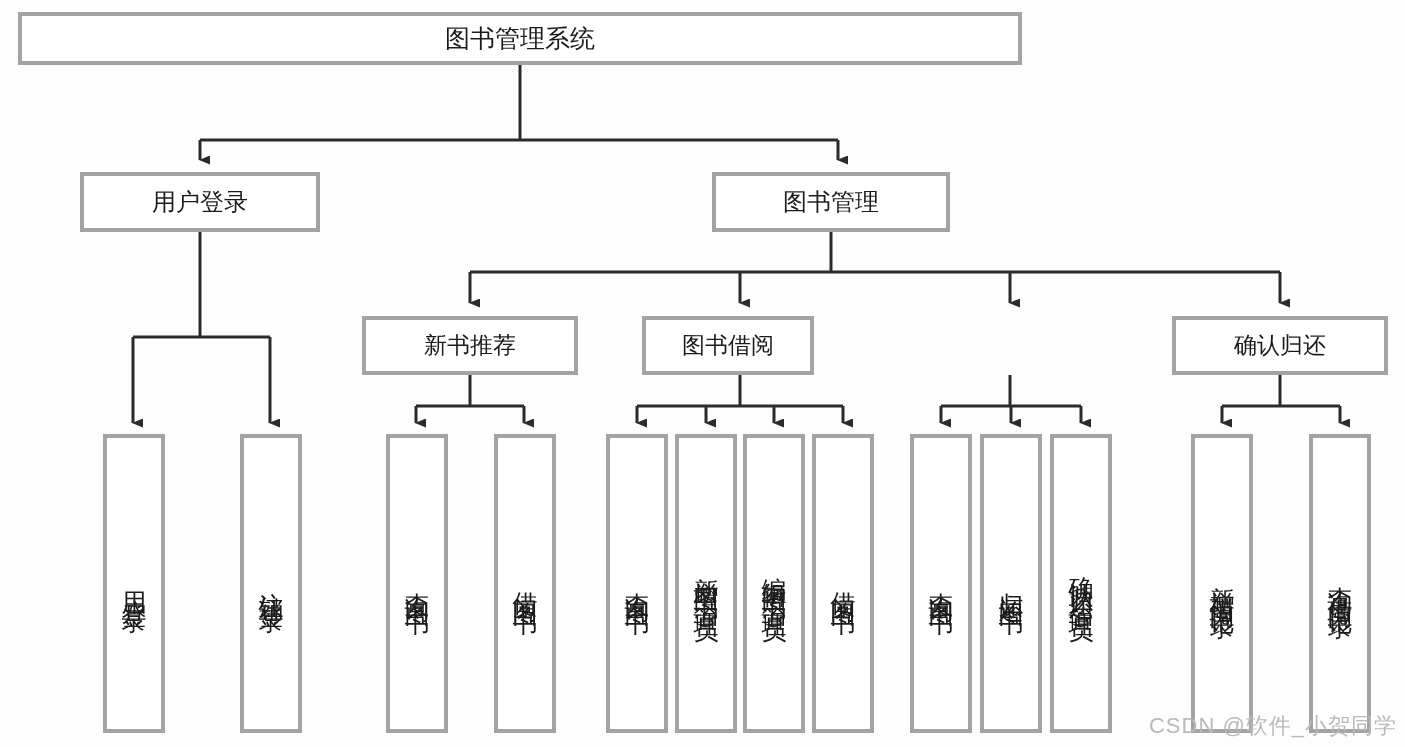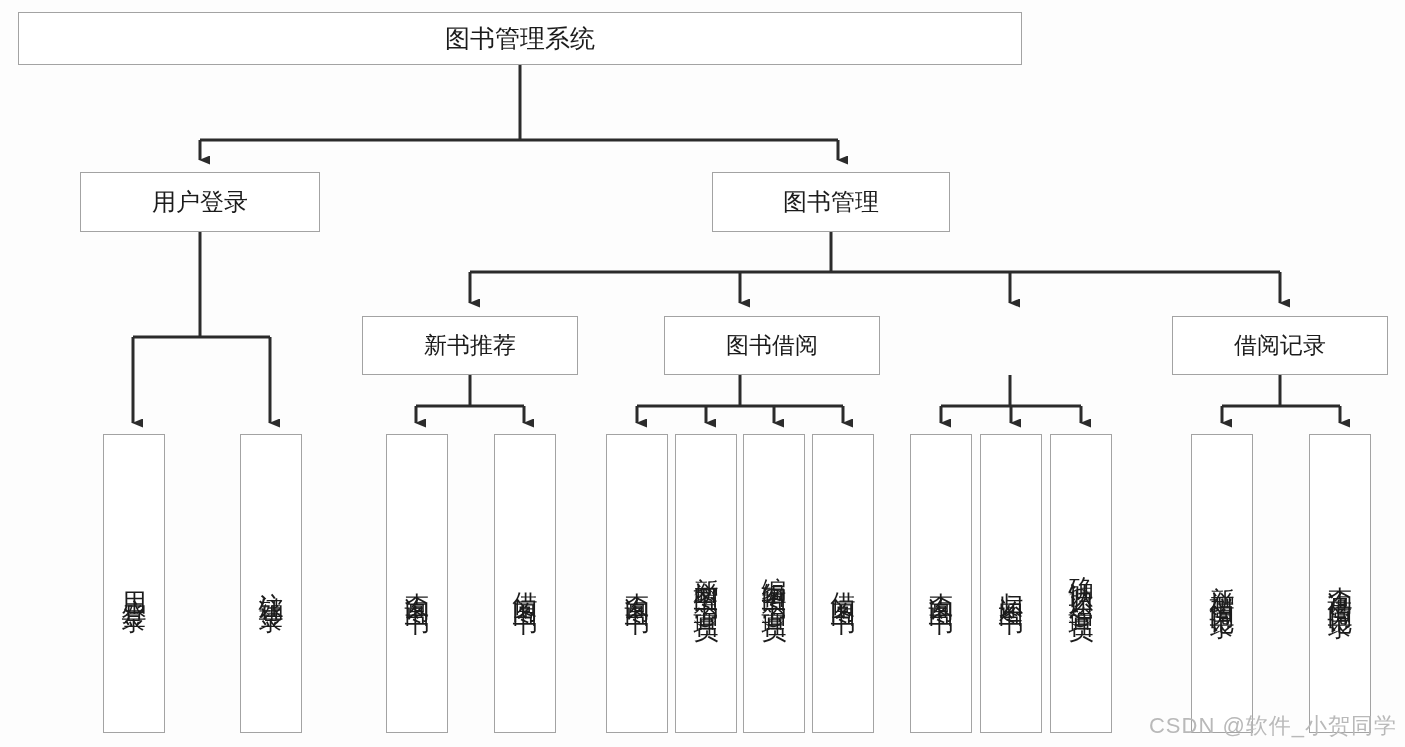--- a/index.html
+++ b/index.html
@@ -23,21 +23,21 @@
     left: 0;
     top: 0;
     width: 1405px;
     height: 747px;
     pointer-events: none;
   }
   .node {
     position: absolute;
     box-sizing: border-box;
     background: #ffffff;
-    border: 1px solid #a3a3a3;
+    border: 4px solid #a3a3a3;
     display: flex;
     align-items: center;
     justify-content: center;
     color: #1b1b1b;
   }
   .node.root {
     font-size: 25px;
   }
   .node.level2 {
     font-size: 24px;
@@ -128,25 +128,25 @@
   <div class="node level2" style="left:80px; top:172px; width:240px; height:60px;">
     <span>用户登录</span>
   </div>
   <div class="node level2" style="left:712px; top:172px; width:238px; height:60px;">
     <span>图书管理</span>
   </div>
 
   <div class="node level3" style="left:362px; top:316px; width:216px; height:59px;">
     <span>新书推荐</span>
   </div>
-  <div class="node level3" style="left:664px; top:316px; width:216px; height:59px;">
+  <div class="node level3" style="left:642px; top:316px; width:172px; height:59px;">
     <span>图书借阅</span>
   </div>
   <div class="node level3" style="left:1172px; top:316px; width:216px; height:59px;">
-    <span>借阅记录</span>
+    <span>确认归还</span>
   </div>
 
   <div class="node leaf" style="left:103px; top:434px; width:62px; height:299px;">
     <span class="vtext">用户登录</span>
   </div>
   <div class="node leaf" style="left:240px; top:434px; width:62px; height:299px;">
     <span class="vtext">注销登录</span>
   </div>
 
   <div class="node leaf" style="left:386px; top:434px; width:62px; height:299px;">

